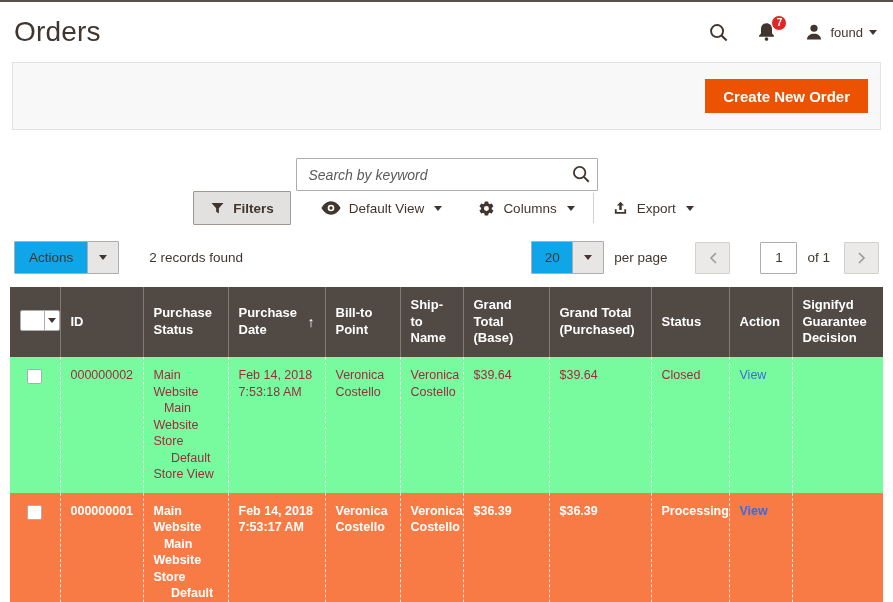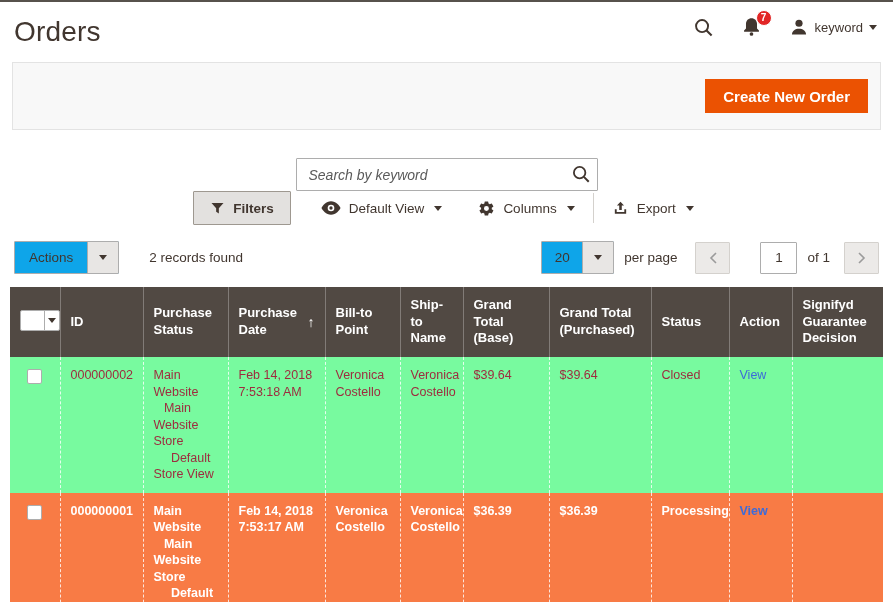--- a/index.html
+++ b/index.html
@@ -4,21 +4,21 @@
 <style>
   * { margin:0; padding:0; box-sizing:border-box; }
   html,body { background:#fff; }
   .page {
     width:893px; height:602px; position:relative; overflow:hidden;
     background:#fff; font-family:"Liberation Sans", sans-serif; color:#41362f;
   }
   .top-strip { height:2px; background:#57524c; width:100%; }
 
   
-  .page-header { display:flex; justify-content:space-between; align-items:flex-start; padding:14px 16px 10px 14px; }
+  .page-header { display:flex; justify-content:space-between; align-items:center; padding:14px 16px 10px 14px; }
   .page-header h1 { font-size:28px; font-weight:400; color:#41362f; letter-spacing:.2px; }
   .header-actions { display:flex; align-items:center; gap:27px; }
   .icon-btn { background:none; border:none; cursor:pointer; position:relative; padding:0; line-height:0; }
   .badge {
     position:absolute; top:-6px; right:-10px; min-width:16px; height:16px; border-radius:8px;
     color:#fff; font-size:10px; font-weight:700; display:flex; align-items:center; justify-content:center;
     padding:0 4px; border:1px solid #fff; font-family:"Liberation Sans", sans-serif;
   }
   .user-menu { display:flex; align-items:center; gap:6px; cursor:pointer; }
   .user-menu .uname { font-size:13px; color:#41362f; }
@@ -54,21 +54,21 @@
   .v-divider { width:1px; height:30px; background:#d4d1cd; }
 
   
   .controls { margin-top:16px; padding:0 14px; display:flex; justify-content:space-between; align-items:center; }
   .controls-left, .controls-right { display:flex; align-items:center; }
   .select-ctl { display:inline-flex; height:33px; border:1px solid #adadad; border-radius:1px; background:#0ea5e9; cursor:pointer; }
   .select-text { display:flex; align-items:center; padding:0 14px; font-size:13.5px; color:#41362f; min-width:68px; }
   .select-ctl.small .select-text { min-width:40px; justify-content:center; padding:0 10px; }
   .select-caret-box { width:31px; border-left:1px solid #adadad; background:#e8e6e4; display:flex; align-items:center; justify-content:center; }
   .records { margin-left:30px; font-size:13.5px; color:#41362f; }
-  .per-page-label { margin:0 18px 0 10px; font-size:13.5px; color:#41362f; }
+  .per-page-label { margin:0 28px 0 10px; font-size:13.5px; color:#41362f; }
   .page-nav {
     width:35px; height:32px; background:#eceae8; border:1px solid #d4d1cd; border-radius:1px;
     display:flex; align-items:center; justify-content:center; cursor:default; padding:0;
   }
   .page-input {
     width:37px; height:32px; border:1px solid #adadad; border-radius:1px; text-align:center;
     font-size:13.5px; color:#41362f; margin-left:30px; font-family:"Liberation Sans", sans-serif;
   }
   .page-of { margin:0 14px 0 10px; font-size:13.5px; color:#41362f; }
 
@@ -122,21 +122,21 @@
             <path fill="#41362f" d="M12 2c-3.6 0-6.3 2.8-6.3 6.4v5.2L3.5 16v1.4h17V16l-2.2-2.4V8.4C18.3 4.8 15.6 2 12 2z"></path>
             <circle cx="12" cy="20" r="2.1" fill="#41362f"></circle>
           </svg>
         <span class="badge" style="background-color: rgb(226, 38, 38);">7</span>
       </button>
       <div class="user-menu">
         <svg width="20" height="20" viewBox="0 0 24 24">
             <circle cx="12" cy="7.5" r="4.3" fill="#41362f"></circle>
             <path fill="#41362f" d="M3.5 21c.4-4.4 4-6.8 8.5-6.8s8.1 2.4 8.5 6.8z"></path>
           </svg>
-        <span class="uname">keyword</span>
+        <span class="uname">found</span>
         <span class="caret"></span>
       </div>
     </div>
   </header>
 
   <section class="action-panel">
     <button class="create-btn" style="background-color: rgb(235, 82, 2);">Create New Order</button>
   </section>
 
   <section class="toolbar">

